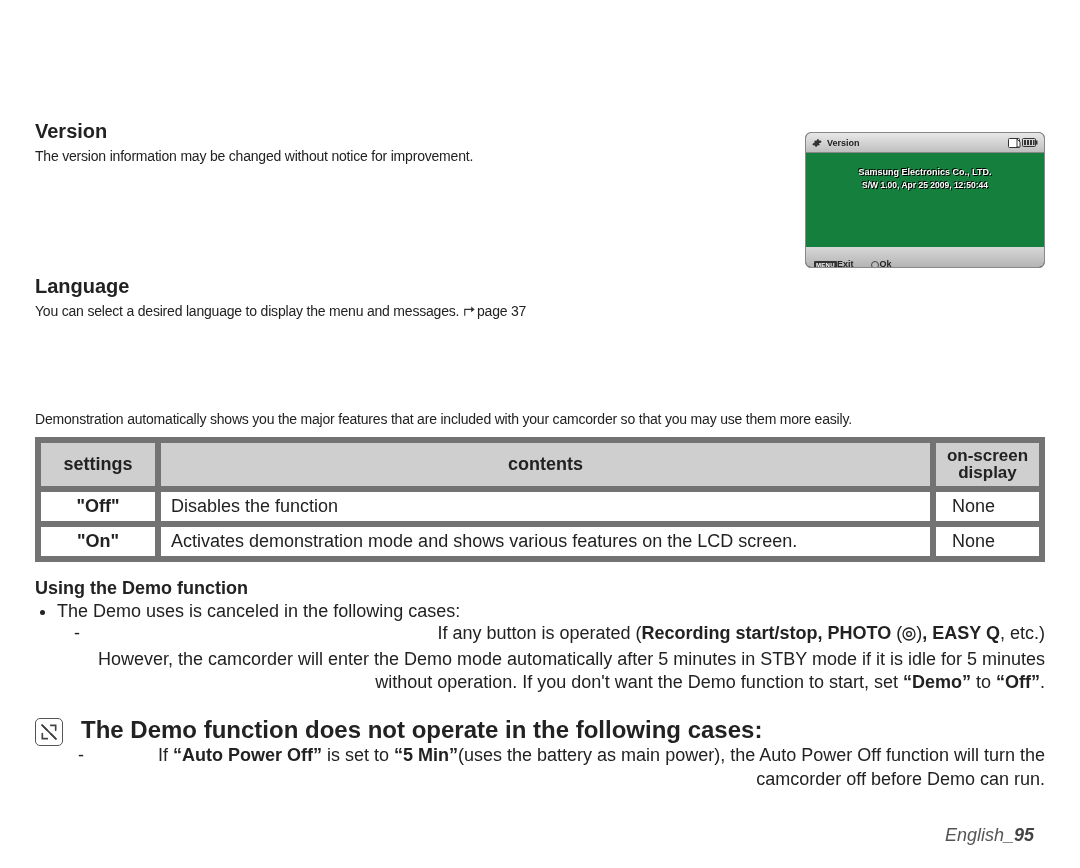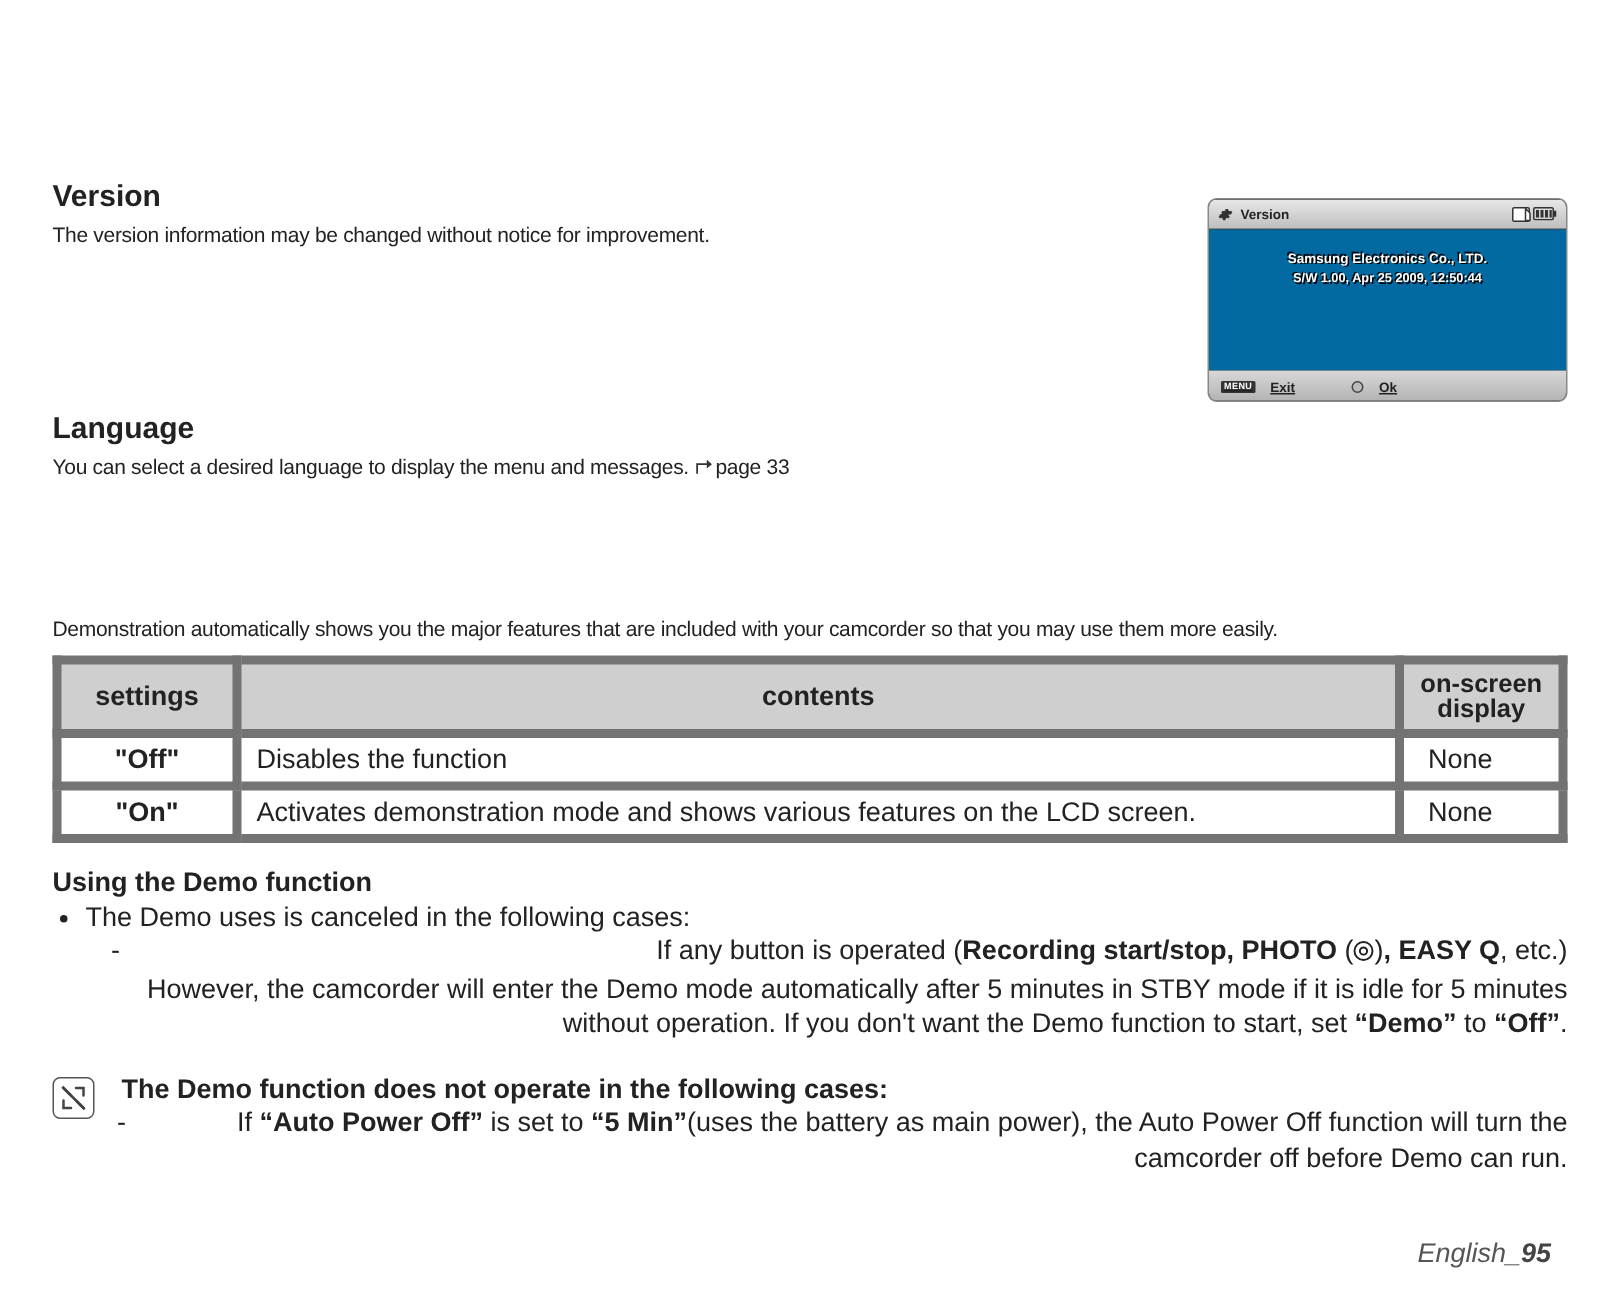--- a/index.html
+++ b/index.html
@@ -54,41 +54,40 @@
     font-weight: bold;
     color: #222;
     border-bottom: 1px solid #888;
   }
   .gear-icon {
     width: 10px; height:10px; margin-right:5px;
     display:inline-block;
   }
   .dev-header .spacer { flex:1; }
   .dev-body {
-    background: #0369a1;
+    background: #15803d;
     color: #fff;
     text-align: center;
     padding: 14px 8px 0 8px;
     height: 94px;
   }
   .dev-body .l1 { font-size: 9px; font-weight: bold; margin-bottom:3px;
     text-shadow: 1px 1px 0 #000, -1px -1px 0 #000; }
   .dev-body .l2 { font-size: 8.5px; font-weight: bold;
     text-shadow: 1px 1px 0 #000, -1px -1px 0 #000; }
   .dev-footer {
     height: 22px;
     background: linear-gradient(#d8d8d8, #b0b0b0);
     display: flex;
-    align-items: center;
+    align-items: flex-end;
     padding: 0 8px;
     font-size: 9px;
     font-weight: bold;
     color: #222;
-    gap: 10px;
-    text-decoration: underline;
+    gap: 0;
   }
   .menu-btn {
     background:#333; color:#fff; font-size:6px; padding:1px 2px;
     border-radius:1px; letter-spacing:0.3px;
   }
   .dev-footer .sep { width:18px; }
   .ok-dot { width:8px;height:8px;border:1.5px solid #444;border-radius:50%;display:inline-block;background:#bbb; }
   .card-icon, .batt-icon { display:inline-block; }
   .card-icon svg, .batt-icon svg { display:block; }
 
@@ -218,21 +217,21 @@
   </div>
 
   <div class="section tight" style="margin-bottom:90px;">
     <h3>Language</h3>
     <p>
       <span>You can select a desired language to display the menu and messages. </span>
       <span class="arrow">
         <svg viewBox="0 0 24 24" width="14" height="14">
             <path fill="#333" d="M4 6h10v4l6-5-6-5v4H2v12h2z" transform="translate(0,6)"></path>
           </svg>
-      </span><span>page 33</span>
+      </span><span>page 37</span>
     </p>
   </div>
 
   <div class="section" style="margin-bottom:8px;">
     <p>Demonstration automatically shows you the major features that are included with your camcorder so that you may use them more easily.</p>
   </div>
 
   <table>
     <tbody>
         <tr>
@@ -273,21 +272,21 @@
   </ul>
 
   <div class="note-row">
     <div class="note-icon">
       <svg width="20" height="20" viewBox="0 0 24 24">
           <path fill="none" stroke="#444" stroke-width="2" d="M4 4l16 16M14 4h6v6M4 14v6h6" stroke-linecap="round"></path>
           <path fill="none" stroke="#444" stroke-width="2" d="M3 3l7 7M21 21l-7-7"></path>
         </svg>
     </div>
     <div>
-      <div class="b" style="font-size:18px;">The Demo function does not operate in the following cases:</div>
+      <div class="b" style="font-size:24px;">The Demo function does not operate in the following cases:</div>
       <ul class="dash" style="padding-left:18px;">
         <li>
           <span>If </span><span class="b">“Auto Power Off”</span><span> is set to </span><span class="b">“5 Min”</span><span>(uses the battery as main power), the Auto Power Off function will turn the camcorder off before Demo can run.</span>
         </li>
       </ul>
     </div>
   </div>
 
 </div>
 

